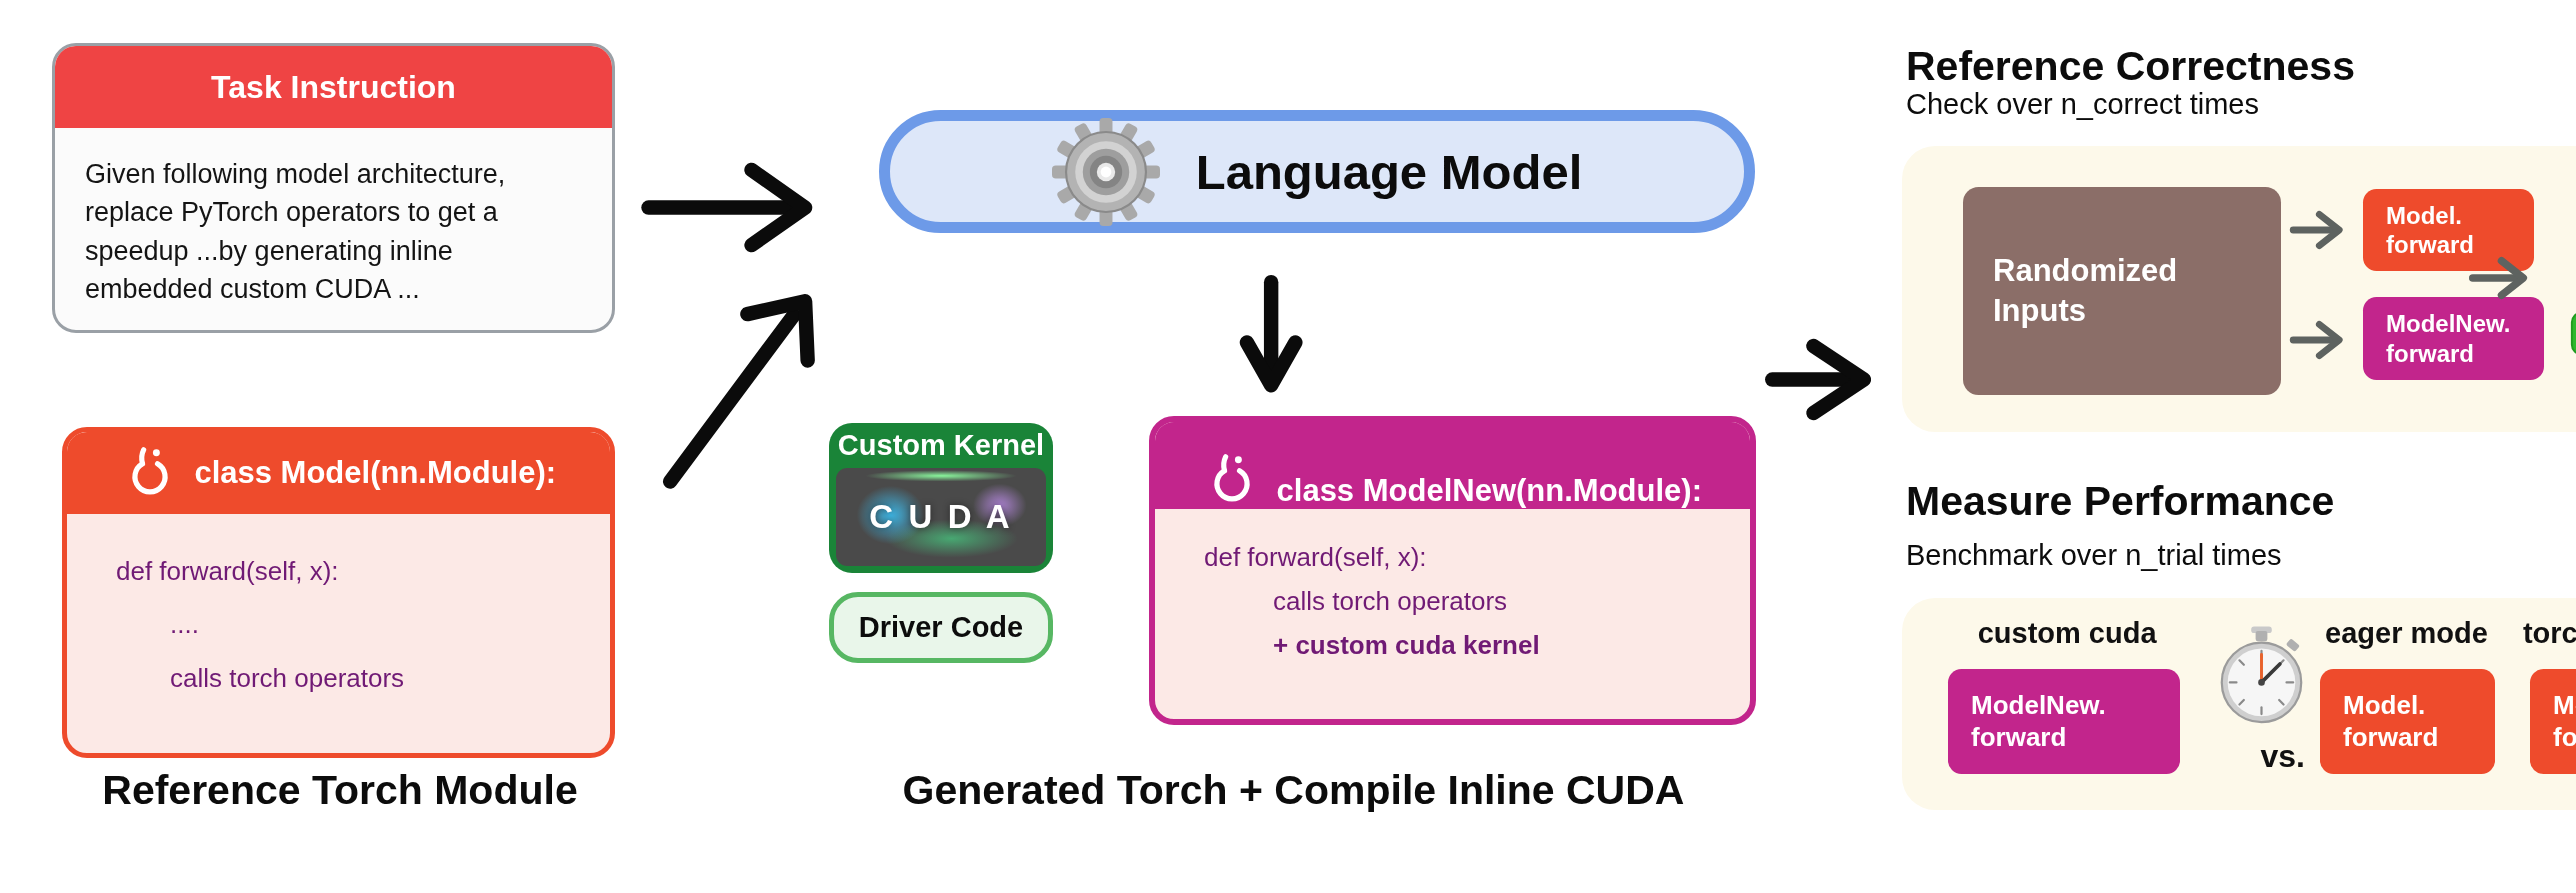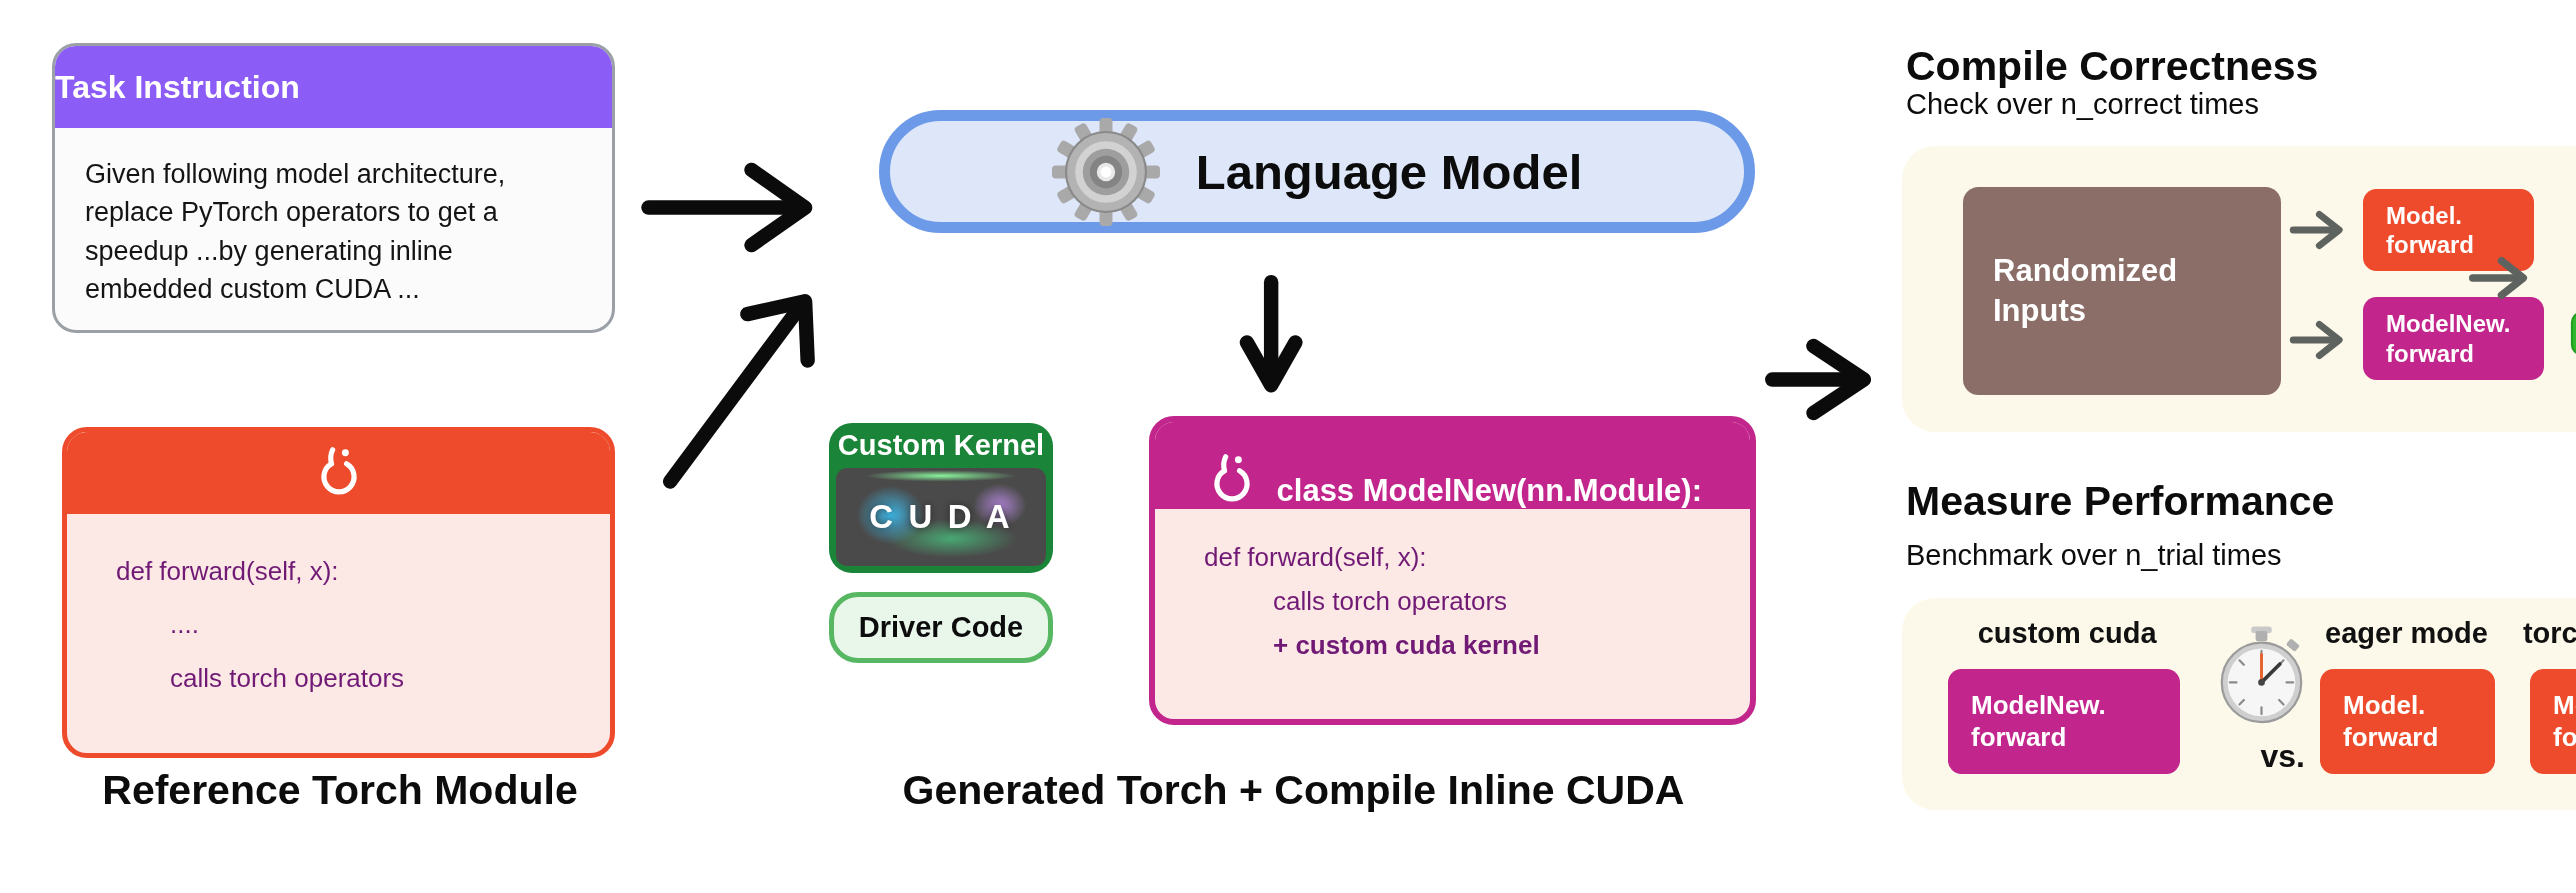--- a/index.html
+++ b/index.html
@@ -5,21 +5,21 @@
   html,body{margin:0;padding:0;background:#ffffff;}
   body{font-family:"Liberation Sans", sans-serif; color:#111;}
   .canvas{position:relative;width:2790px;height:893px;background:#ffffff;overflow:hidden;}
   .abs{position:absolute;}
   .pre{white-space:pre-line;}
   .bold{font-weight:bold;}
 
   
   .task-box{left:52px;top:43px;width:563px;height:290px;border:3.1px solid #9aa0a6;
     border-radius:24px;background:#fbfbfb;box-sizing:border-box;overflow:hidden;}
-  .task-header{height:82px;background:#8b5cf6;display:flex;align-items:center;justify-content:flex-start;
+  .task-header{height:82px;background:#ef4444;display:flex;align-items:center;justify-content:center;
     color:#fff;font-size:32px;font-weight:bold;border-radius:19.6px 19.6px 0 0;}
   .task-body{padding:27px 30px 0 30px;font-size:27px;line-height:1.42;color:#141414;}
 
   .torch-box{left:62px;top:427px;width:553px;height:331px;background:#fce9e6;
     border:5.2px solid #ee4b2c;border-radius:25px;box-sizing:border-box;overflow:hidden;}
   .code-header{height:82px;display:flex;align-items:center;justify-content:center;gap:15.5px;
     color:#fff;font-size:31px;font-weight:bold;}
   .torch-box .code-header{background:#ee4b2c;border-radius:17.5px 17.5px 0 0;}
   .code-body{font-size:26px;line-height:1.3;color:#701a75;padding-top:41px;}
   .code-line1{margin-left:49px;}
@@ -120,20 +120,21 @@
     <div class="task-body">Given following model architecture, replace PyTorch operators to get a speedup ...by generating inline embedded custom CUDA ...</div>
   </div>
 
   <div class="abs torch-box">
     <div class="code-header">
       <svg width="58" height="58" viewBox="0 0 100 100">
         <path d="M37,34 A26,26 0 1 0 63,34" fill="none" stroke="#fff" stroke-width="9" stroke-linecap="round"></path>
         <path d="M37,34 C35,26 35,18 39,10" fill="none" stroke="#fff" stroke-width="9" stroke-linecap="round"></path>
         <circle cx="61" cy="15" r="6" fill="#fff"></circle>
       </svg>
+      <span>class Model(nn.Module):</span>
     </div>
     <div class="code-body">
       <div class="code-line1">def forward(self, x):</div>
       <div class="code-line-ind">....</div>
       <div class="code-line-ind">calls torch operators</div>
     </div>
   </div>
 
   <div class="abs caption ref-caption">Reference Torch Module</div>
 
@@ -185,21 +186,21 @@
     </div>
     <div class="code-body">
       <div class="code-line1">def forward(self, x):</div>
       <div class="code-line-ind">calls torch operators</div>
       <div class="code-line-ind bold">+ custom cuda kernel</div>
     </div>
   </div>
 
   <div class="abs caption gen-caption">Generated Torch + Compile Inline CUDA</div>
 
-  <div class="abs section-title eval-title">Compile Correctness</div>
+  <div class="abs section-title eval-title">Reference Correctness</div>
   <div class="abs section-sub eval-sub">Check over n_correct times</div>
 
   <div class="abs panel eval-panel">
     <div class="abs rand-box pre">Randomized
 Inputs</div>
 
     <svg class="abs" style="left:387px;top:63px;" width="68" height="42" viewBox="0 0 130 80">
       <g stroke="#5e6360" stroke-width="13" fill="none" stroke-linecap="round" stroke-linejoin="round">
         <path d="M8,40 L88,40"></path>
           <path d="M58,10 L96,40 L58,70"></path>

